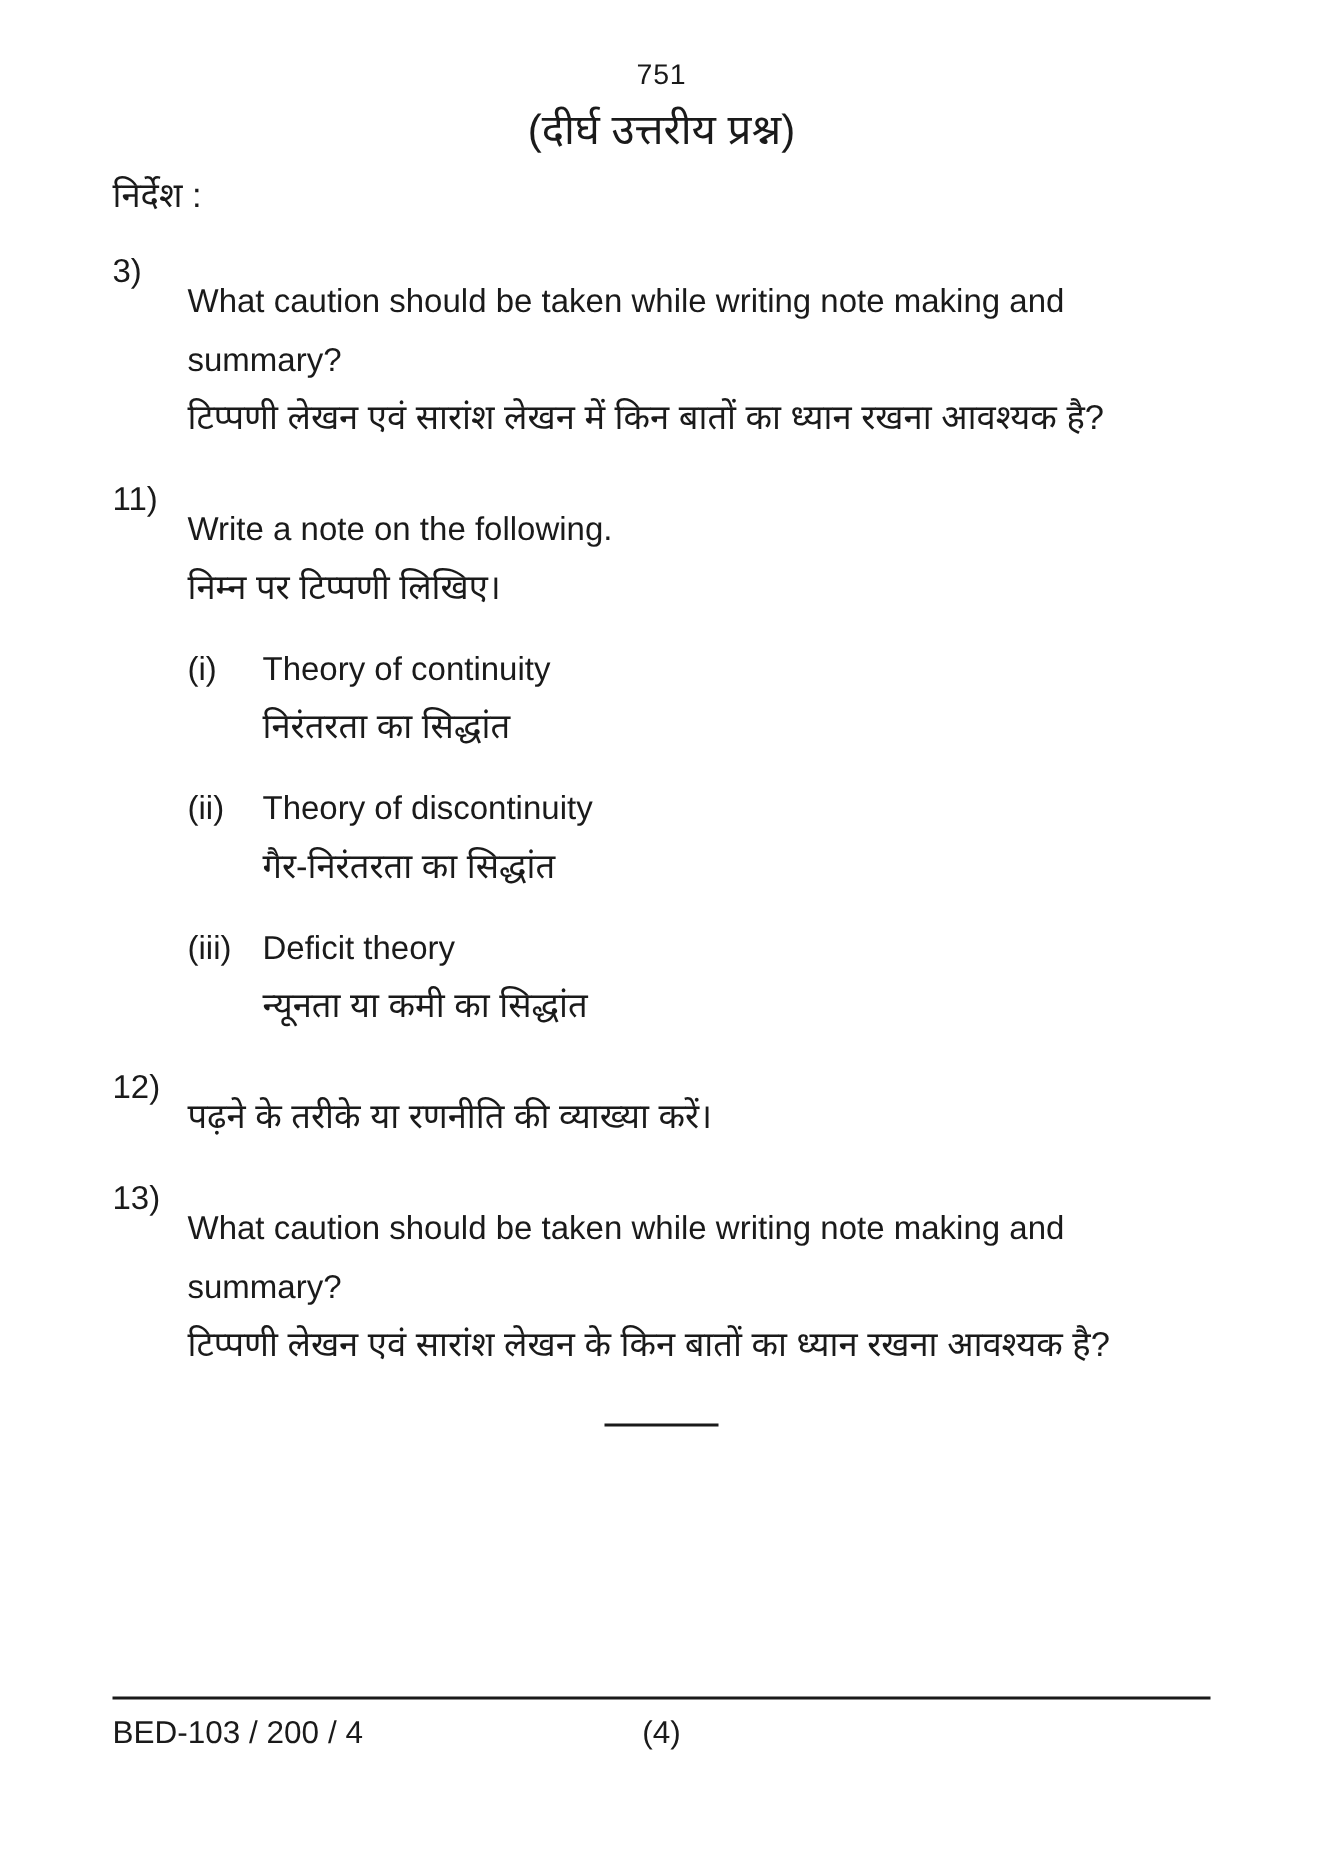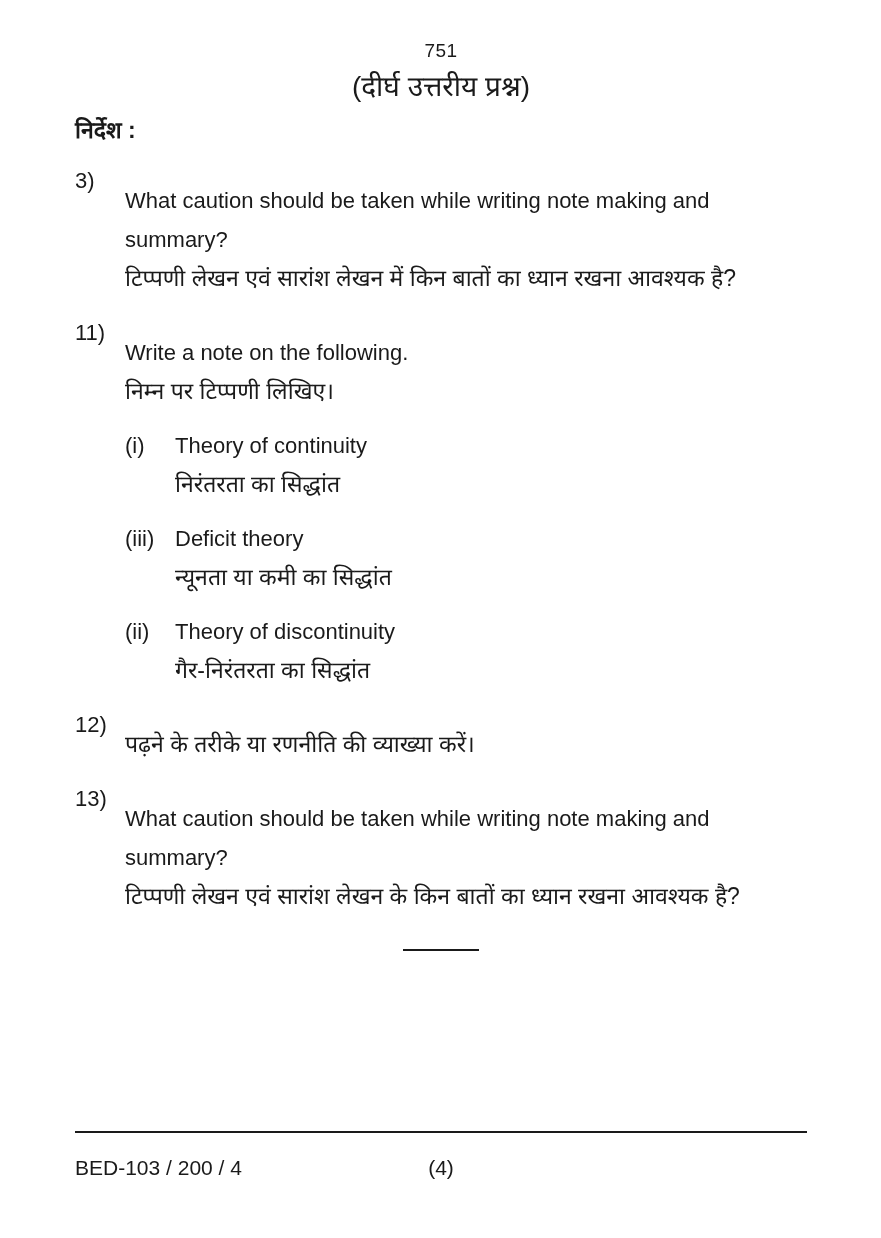--- a/index.html
+++ b/index.html
@@ -35,21 +35,21 @@
     line-height: 33px;
   }
   .instructions {
     display: flex;
     margin-top: 8px;
     font-size: 23px;
     line-height: 39px;
   }
   .instr-label {
     flex: 0 0 80px;
-    font-weight: bold;
+    font-weight: normal;
     white-space: nowrap;
   }
   .instr-text { flex: 1; }
   .questions { margin-top: 11px; }
   .question {
     display: flex;
     margin-bottom: 15px;
   }
   .q-num {
     flex: 0 0 50px;
@@ -78,21 +78,21 @@
     top: 1131px;
   }
   .footer-rule {
     border: none;
     border-top: 2px solid #1a1a1a;
     margin: 0;
   }
   .footer-row {
     display: flex;
     align-items: baseline;
-    margin-top: 21px;
+    margin-top: 9px;
     font-size: 21px;
     line-height: 28px;
   }
   .footer-left { flex: 1; text-align: left; }
   .footer-center { flex: 1; text-align: center; }
   .footer-right { flex: 1; text-align: right; }
 </style>
 </head>
 <body>
 
@@ -125,32 +125,32 @@
 
         <div class="sub-item">
           <div class="sub-num">(i)</div>
           <div class="sub-body">
             <div class="q-en">Theory of continuity</div>
             <div class="q-hi">निरंतरता का सिद्धांत</div>
           </div>
         </div>
 
         <div class="sub-item">
+          <div class="sub-num">(ii)</div>
+          <div class="sub-body">
+            <div class="q-en">Theory of discontinuity</div>
+            <div class="q-hi">गैर-निरंतरता का सिद्धांत</div>
+          </div>
+        </div>
+
+        <div class="sub-item">
           <div class="sub-num">(iii)</div>
           <div class="sub-body">
             <div class="q-en">Deficit theory</div>
             <div class="q-hi">न्यूनता या कमी का सिद्धांत</div>
-          </div>
-        </div>
-
-        <div class="sub-item">
-          <div class="sub-num">(ii)</div>
-          <div class="sub-body">
-            <div class="q-en">Theory of discontinuity</div>
-            <div class="q-hi">गैर-निरंतरता का सिद्धांत</div>
           </div>
         </div>
       </div>
     </div>
 
     <div class="question">
       <div class="q-num">12)</div>
       <div class="q-body">
         <div class="q-hi">पढ़ने के तरीके या रणनीति की व्याख्या करें।</div>
       </div>

